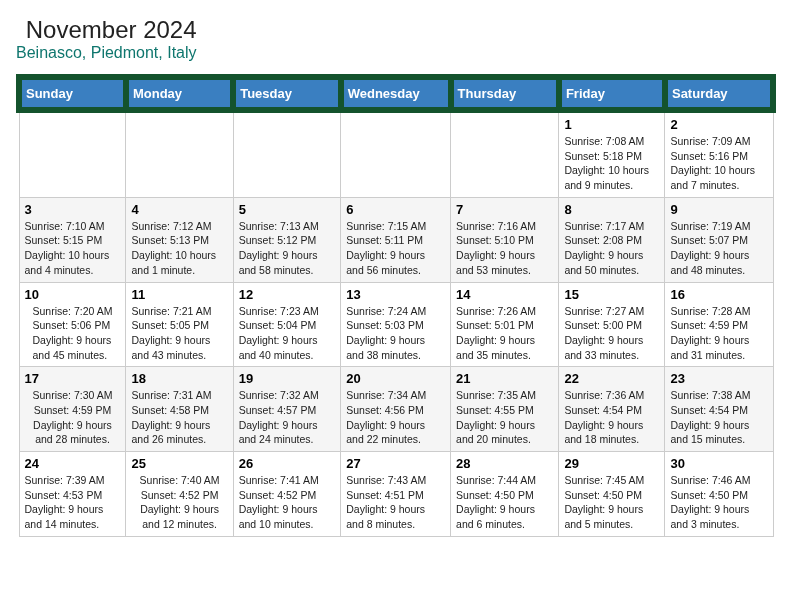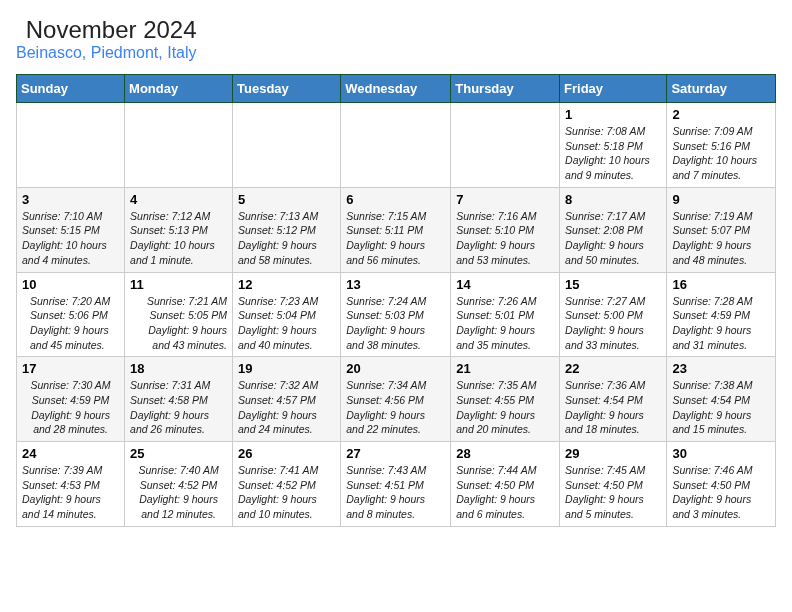--- a/index.html
+++ b/index.html
@@ -43,35 +43,35 @@
     .title-section {
       text-align: right;
     }
     .month-title {
       font-size: 24px;
       font-weight: normal;
       color: #222;
     }
     .location-title {
       font-size: 16px;
-      color: #3b82f6;
+      color: #0f766e;
     }
     table {
       width: 100%;
       border-collapse: collapse;
       font-size: 11px;
     }
     thead tr th {
       background-color: #3a7fc1;
       color: #fff;
       font-weight: bold;
       padding: 6px 4px;
       text-align: left;
       font-size: 13px;
-      border: 1px solid #14532d;
+      border: 6px solid #14532d;
     }
     tbody tr td {
       border: 1px solid #ccc;
       vertical-align: top;
       padding: 4px 5px;
       width: 113px;
       min-height: 80px;
       background: #fff;
     }
     tbody tr:nth-child(even) td {
@@ -80,21 +80,20 @@
     .day-number {
       font-weight: bold;
       font-size: 13px;
       display: block;
       margin-bottom: 2px;
     }
     .day-info {
       font-size: 10.5px;
       color: #222;
       line-height: 1.4;
-      font-style: italic;
     }
     td.empty {
       background: #fff;
     }
   </style>
 </head>
 <body>
 
 <div class="header-section">
   <div class="title-section">
@@ -181,21 +180,21 @@
       </tr>
       <tr>
         <td>
           <span class="day-number">10</span>
           <div class="day-info" style="white-space: pre-line; margin-left: 8px;">Sunrise: 7:20 AM
 Sunset: 5:06 PM
 Daylight: 9 hours and 45 minutes.</div>
         </td>
         <td>
           <span class="day-number">11</span>
-          <div class="day-info" style="white-space: pre-line; text-align: right;">Sunrise: 7:21 AM
+          <div class="day-info" style="white-space: pre-line;">Sunrise: 7:21 AM
 Sunset: 5:05 PM
 Daylight: 9 hours and 43 minutes.</div>
         </td>
         <td>
           <span class="day-number">12</span>
           <div class="day-info" style="white-space: pre-line;">Sunrise: 7:23 AM
 Sunset: 5:04 PM
 Daylight: 9 hours and 40 minutes.</div>
         </td>
         <td>

